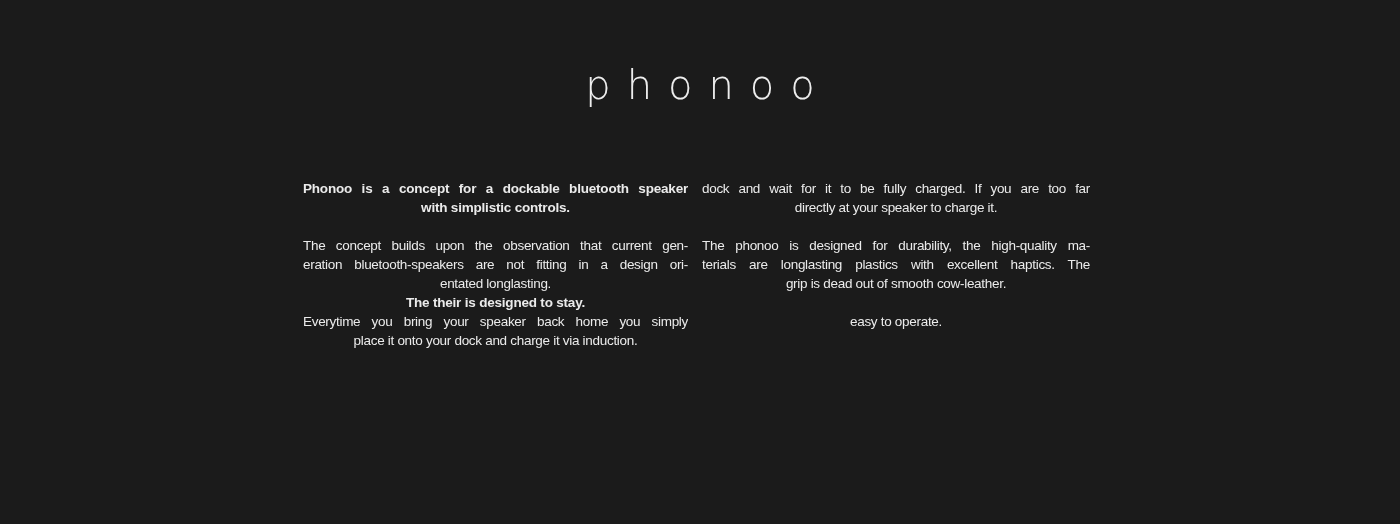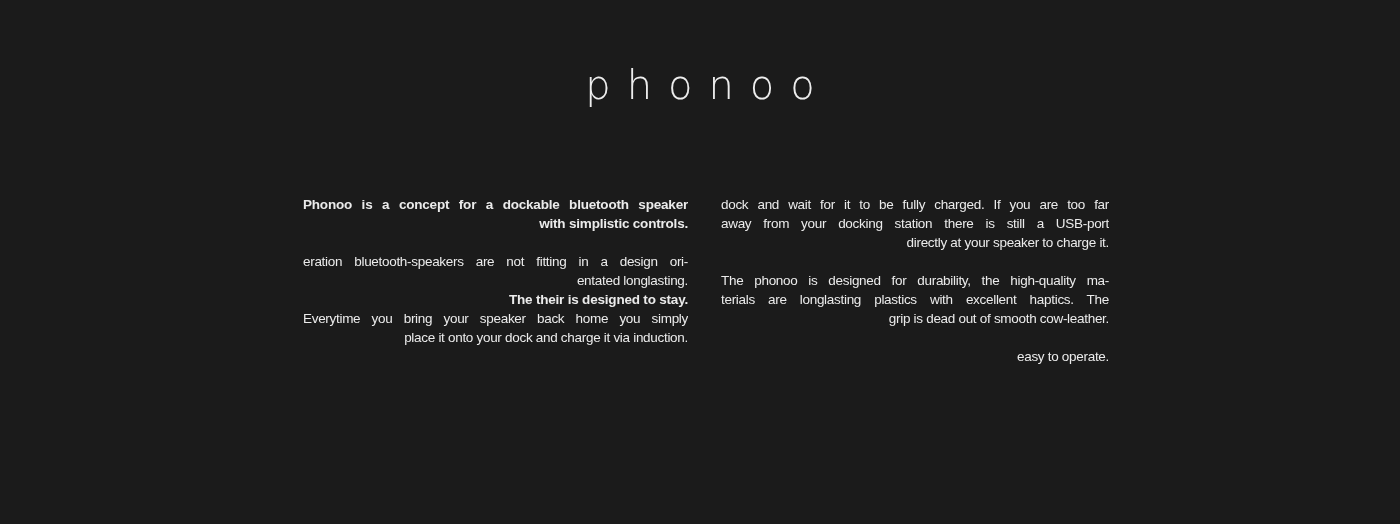--- a/index.html
+++ b/index.html
@@ -27,38 +27,38 @@
     color: var(--logo);
     font-family: "DejaVu Sans", "Liberation Sans", sans-serif;
     font-weight: 300;
     font-size: 40px;
     line-height: 44px;
     letter-spacing: 16px;
     text-indent: 16px;
   }
   .content {
     position: absolute;
-    top: 195px;
+    top: 179px;
     left: 303px;
     display: flex;
-    gap: 33px;
+    gap: 14px;
     color: var(--text);
     font-size: 13.5px;
     line-height: 19px;
     letter-spacing: -0.3px;
   }
   .col { width: 385px; }
   .col.right { width: 388px; }
   .block { margin-bottom: 0; }
   .block.gap { margin-bottom: 19px; }
   .block.bold { font-weight: bold; letter-spacing: -0.2px; }
   .line {
     height: 19px;
     overflow: hidden;
-    text-align: right;
+    text-align: center;
     white-space: normal;
   }
   .line.j { text-align: justify; }
   .line.j::after {
     content: "";
     display: inline-block;
     width: 100%;
     height: 0;
     vertical-align: top;
   }
@@ -68,35 +68,35 @@
 
 <div class="logo">phonoo</div>
 
 <main class="content">
   <div class="col">
       <div class="block bold gap">
         <div class="line j">Phonoo is a concept for a dockable bluetooth speaker</div>
         <div class="line">with simplistic controls.</div>
       </div>
       <div class="block">
+        <div class="line j">The concept builds upon the observation that current gen-</div>
         <div class="line j">eration bluetooth-speakers are not fitting in a design ori-</div>
         <div class="line">entated longlasting.</div>
       </div>
       <div class="block bold">
         <div class="line">The their is designed to stay.</div>
       </div>
       <div class="block">
         <div class="line j">Everytime you bring your speaker back home you simply</div>
         <div class="line">place it onto your dock and charge it via induction.</div>
       </div>
     </div>
   <div class="col right">
       <div class="block gap">
         <div class="line j">dock and wait for it to be fully charged. If you are too far</div>
-        <div class="line j">away from your docking station there is still a USB-port</div>
         <div class="line">directly at your speaker to charge it.</div>
       </div>
       <div class="block gap">
         <div class="line j">The phonoo is designed for durability, the high-quality ma-</div>
         <div class="line j">terials are longlasting plastics with excellent haptics. The</div>
         <div class="line">grip is dead out of smooth cow-leather.</div>
       </div>
       <div class="block">
         <div class="line">easy to operate.</div>
       </div>

